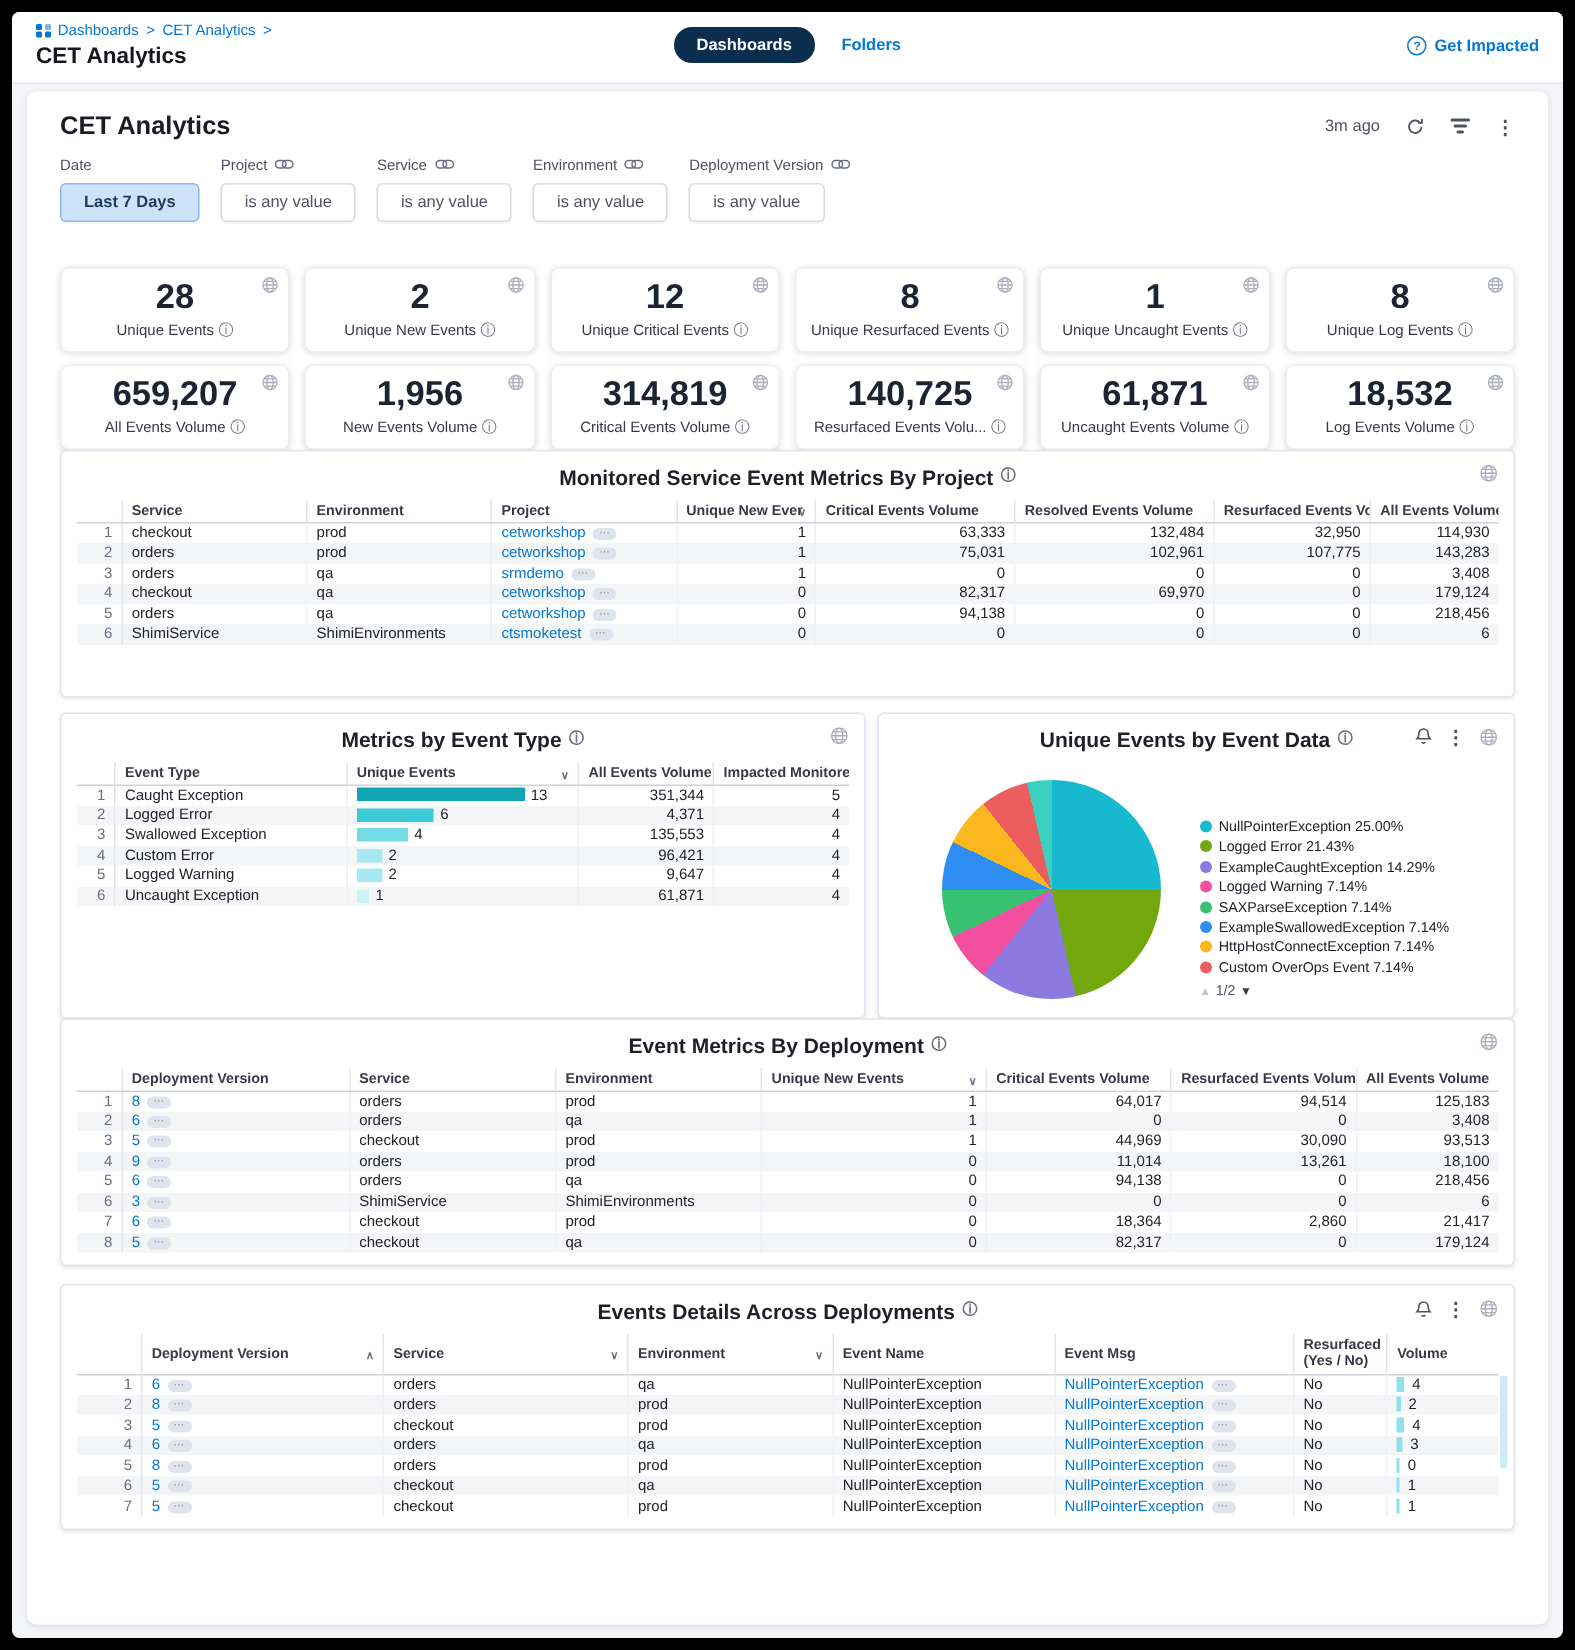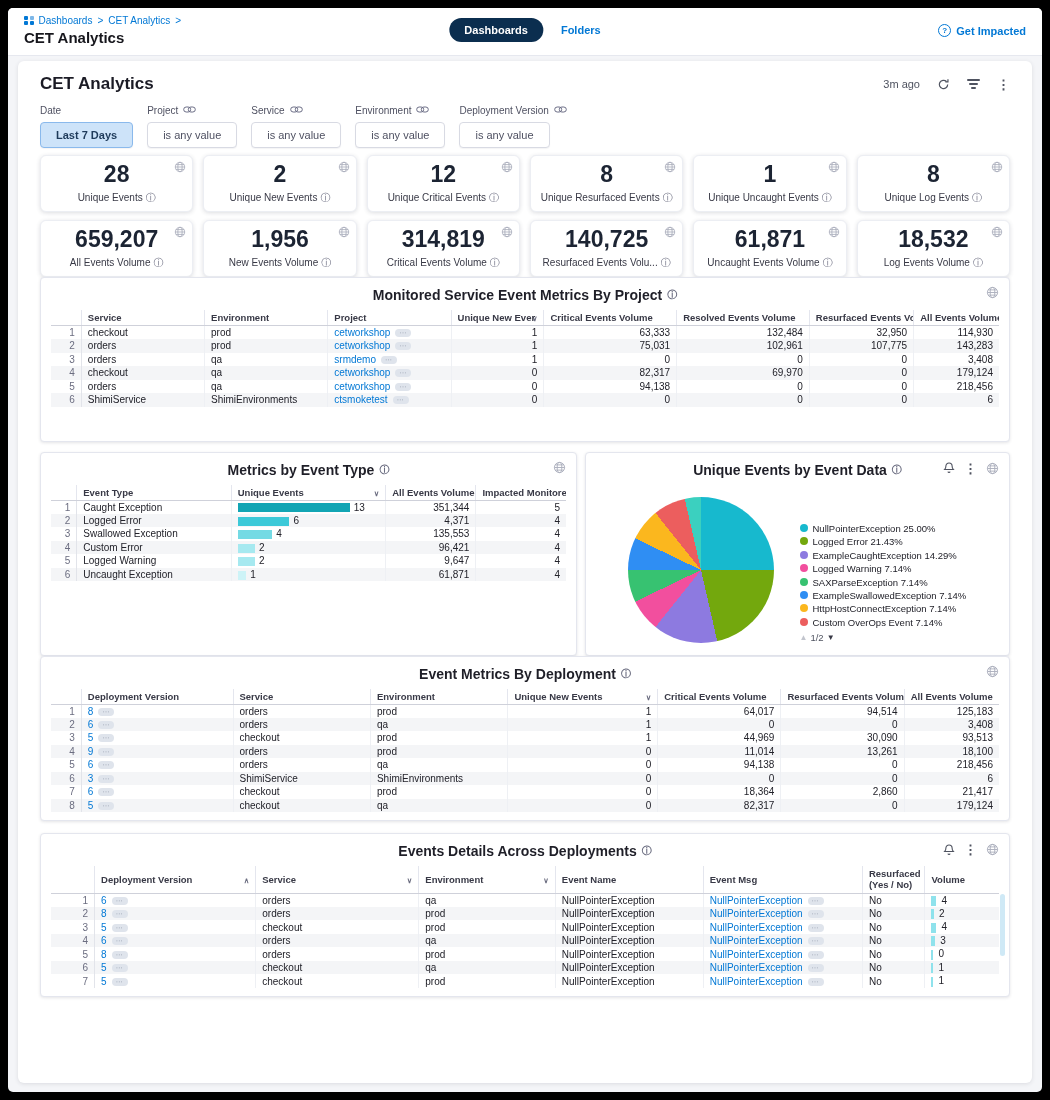--- a/index.html
+++ b/index.html
@@ -33,21 +33,21 @@
   .funnel i{height:1.6px;background:#4f5360;border-radius:1px;display:block}
   .funnel i:nth-child(1){width:13px}.funnel i:nth-child(2){width:9px}.funnel i:nth-child(3){width:5px}
 
   
   .filters{display:flex;gap:14px;margin-top:11px}
   .f-label{display:flex;align-items:flex-start;gap:5px;font-size:10px;color:#4f5162;height:13px}
   .f-btn{margin-top:4px;height:26px;padding:0 15px;font-size:11px;border-radius:4px;border:1px solid #d8dae3;background:#fff;color:#4f5162;cursor:pointer;font-family:inherit;box-shadow:0 1px 1px rgba(40,41,61,.05)}
   .f-btn.active{background:#cde3f9;border-color:#8ab9ec;color:#1e3a5a;font-weight:600}
 
   
-  .tiles{margin-top:7px;display:grid;grid-template-columns:repeat(6,1fr);gap:8px 10px}
+  .tiles{margin-top:30px;display:grid;grid-template-columns:repeat(6,1fr);gap:8px 10px}
   .tile{background:#fff;border-radius:6px;box-shadow:0 1px 4px rgba(40,41,61,.16);border:1px solid #eceef3;height:57px;position:relative;text-align:center;padding-top:5px}
   .tile .val{font-size:23px;font-weight:700;color:#1c2433;line-height:1.15}
   .tile .lbl{font-size:10px;color:#383946;margin-top:1px;display:inline-flex;align-items:center;gap:3px;max-width:150px;white-space:nowrap}
   .tile .globe{position:absolute;top:5px;right:6px}
   .info{font-size:10px;color:#6b6d80;line-height:1}
   .globe{color:#abaebc}
 
   
   .sec-head{text-align:center;font-size:13.5px;font-weight:700;color:#14151f;margin:9px 0 23px}
 

